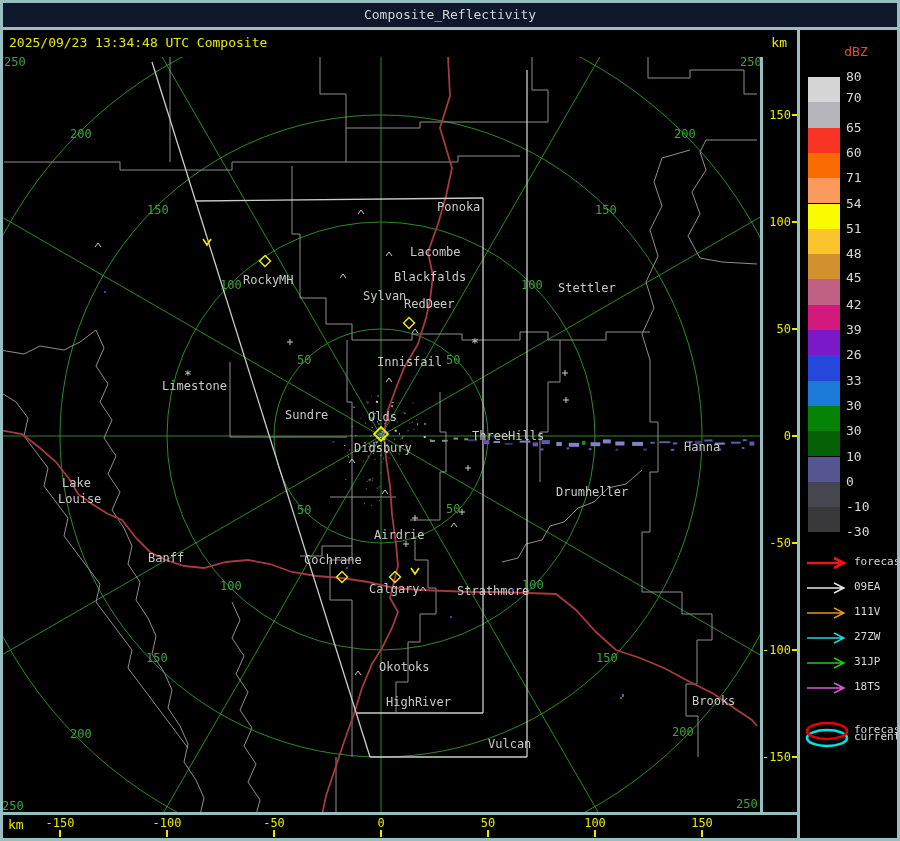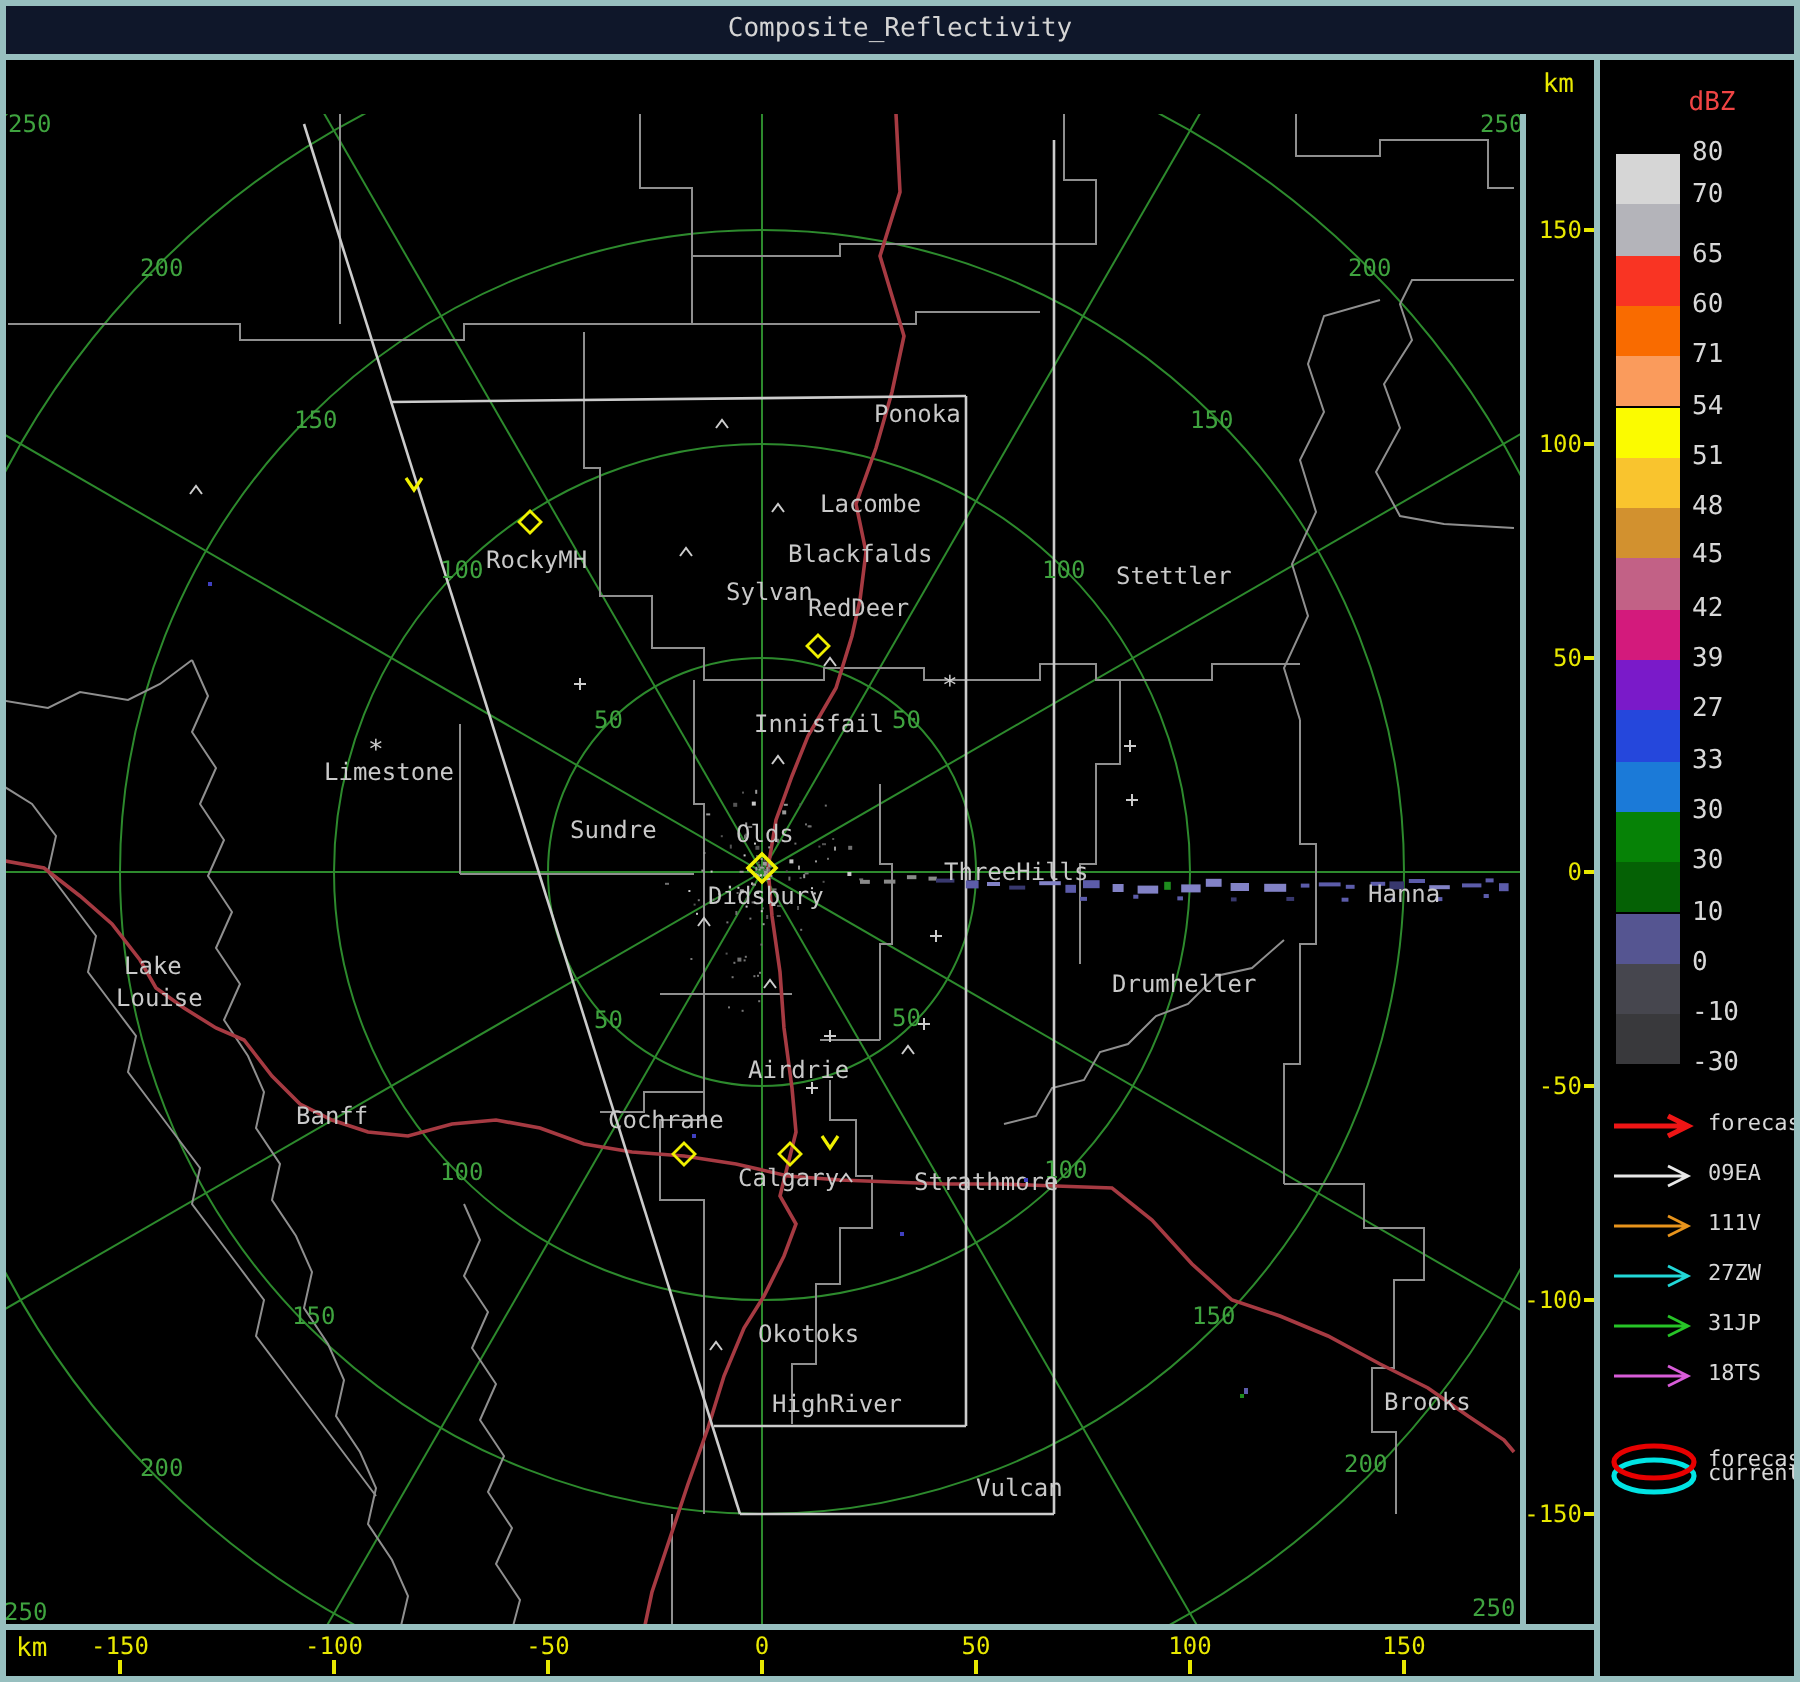--- a/index.html
+++ b/index.html
@@ -33,20 +33,21 @@
   .lg-row{position:absolute;left:0;width:97px;height:20px;}
   .lg-icon{position:absolute;left:4px;top:0;}
   .lg-label{position:absolute;left:54px;top:2px;color:#d8d8d8;font-size:11px;}
 </style>
 </head>
 <body>
 
 <div class="titlebar">Composite_Reflectivity</div>
 
 <div class="infobar">
+  <span class="stamp">2025/09/23 13:34:48 UTC Composite</span>
   <span class="unit-r">km</span>
 </div>
 
 <div class="map-wrap">
   <svg width="757" height="755" viewBox="3 57 757 755" xmlns="http://www.w3.org/2000/svg" style="display:block">
       <defs>
         <clipPath id="mapclip">
           <rect x="3" y="57" width="757" height="755"></rect>
         </clipPath>
       </defs>
@@ -419,21 +420,21 @@
     <div class="cb-label" style="top: 61px;">70</div>
     <div class="cb-label" style="top: 90.6px;">65</div>
     <div class="cb-label" style="top: 115.9px;">60</div>
     <div class="cb-label" style="top: 141.2px;">71</div>
     <div class="cb-label" style="top: 166.5px;">54</div>
     <div class="cb-label" style="top: 191.8px;">51</div>
     <div class="cb-label" style="top: 217.1px;">48</div>
     <div class="cb-label" style="top: 241px;">45</div>
     <div class="cb-label" style="top: 267.7px;">42</div>
     <div class="cb-label" style="top: 293px;">39</div>
-    <div class="cb-label" style="top: 318.3px;">27</div>
+    <div class="cb-label" style="top: 318.3px;">26</div>
     <div class="cb-label" style="top: 343.6px;">33</div>
     <div class="cb-label" style="top: 368.9px;">30</div>
     <div class="cb-label" style="top: 394.2px;">30</div>
     <div class="cb-label" style="top: 419.5px;">10</div>
     <div class="cb-label" style="top: 444.8px;">0</div>
     <div class="cb-label" style="top: 470.1px;">-10</div>
     <div class="cb-label" style="top: 495.4px;">-30</div>
     <div class="lg-row" style="top: 523px;">
       <div class="lg-icon"><svg width="48" height="20">
           <path d="M3,10 L39,10 M30,5 L40,10 L30,15" stroke="#ee1515" stroke-width="2.6" fill="none"></path>

